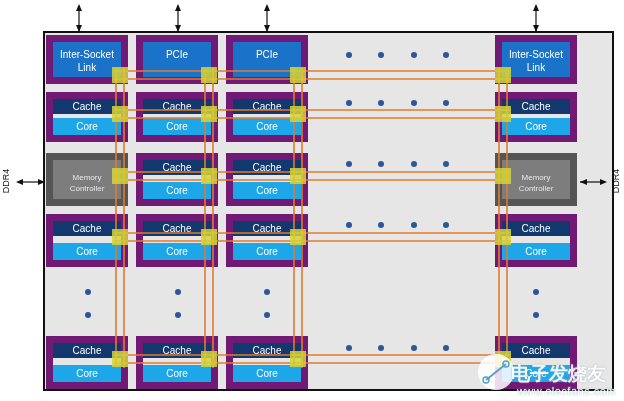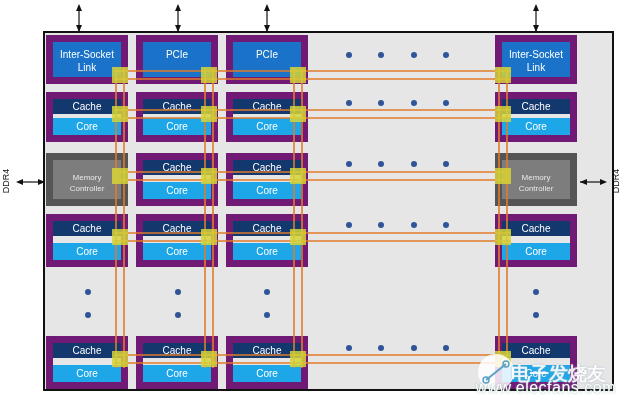--- a/index.html
+++ b/index.html
@@ -13,21 +13,21 @@
         padding-top: 12px; border-color: #555; }
   .cache { position: absolute; left: 0; top: 0; width: 100%; height: 15px; background: #13386e;
            color: #fff; font-size: 10px; text-align: center; line-height: 15px; }
   .core { position: absolute; left: 0; bottom: 0; width: 100%; height: 17px; background: #1ea7e8;
           color: #fff; font-size: 10px; text-align: center; line-height: 17px; }
   .dot { position: absolute; width: 6px; height: 6px; border-radius: 50%; background: #2f5597; }
   svg.overlay { position: absolute; left: 0; top: 0; }
   .ddr { position: absolute; font-size: 9px; color: #111; transform: rotate(-90deg); transform-origin: center; }
   .watermark { position: absolute; right: 18px; bottom: 14px; color: #fff; font-size: 19px; font-weight: bold;
                text-shadow: 0 0 2px #9ab; opacity: 0.9; }
-  .watermark-url { position: absolute; right: 8px; bottom: 4px; color: #fff; font-size: 16px;
+  .watermark-url { position: absolute; right: 8px; bottom: 4px; color: #fff; font-size: 11px;
                    text-shadow: 0 0 2px #8aa; letter-spacing: 0.5px; }
 </style>
 </head>
 <body>
 
 <div class="die"></div>
 
 <div class="tile io" style="left:46px;top:35px;width:82px;height:49px;">
   <div>Inter-Socket</div>
   <div>Link</div>

